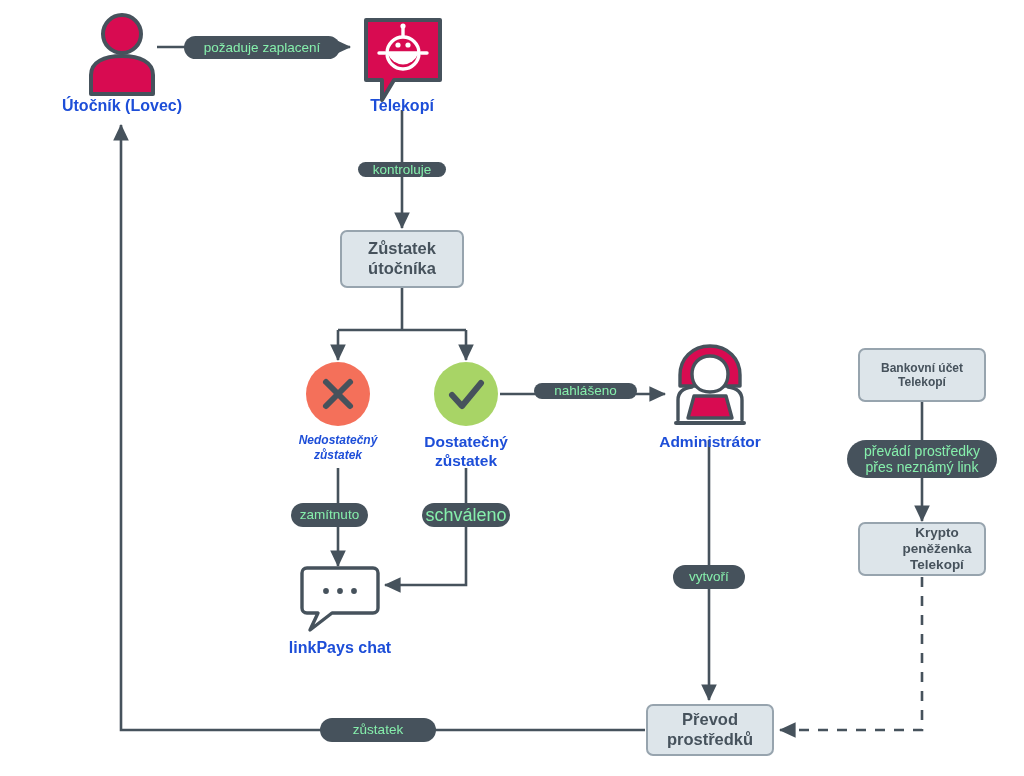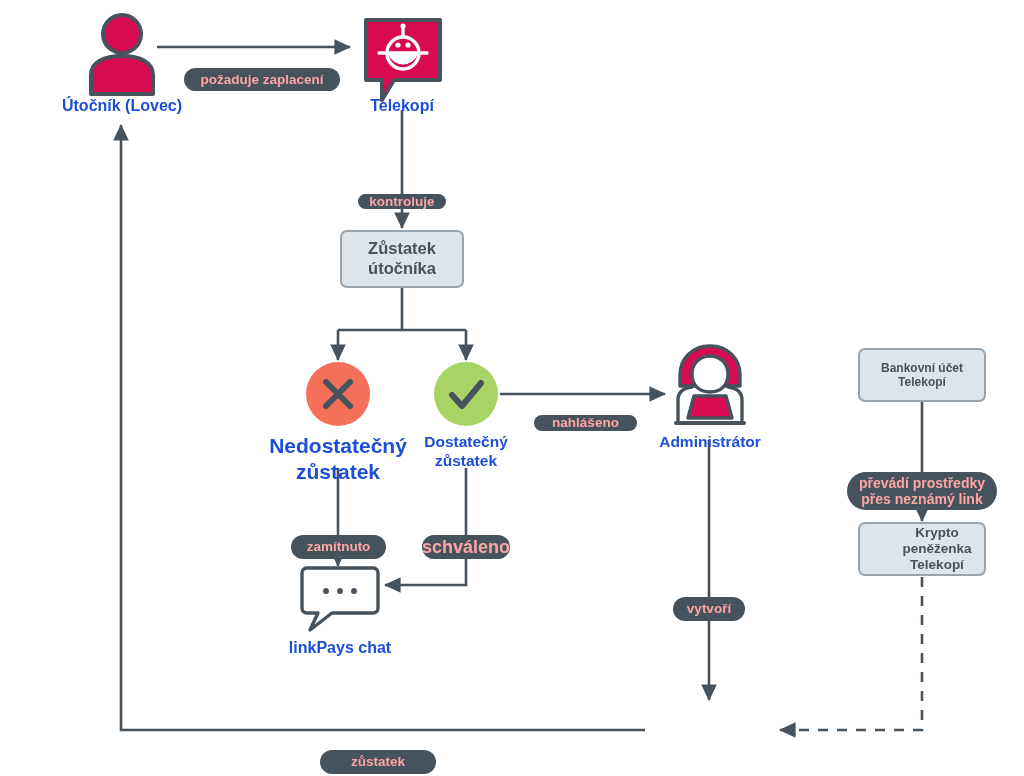--- a/index.html
+++ b/index.html
@@ -11,23 +11,23 @@
     position:absolute;text-align:center;color:#1d4ed8;
     font-weight:bold;line-height:1.22;white-space:pre-line;
   }
   .box{
     position:absolute;background:#dde5ea;border:2px solid #97a4ae;
     border-radius:7px;box-sizing:border-box;
     display:flex;align-items:center;justify-content:center;text-align:center;
     color:#46525c;font-weight:bold;line-height:1.2;white-space:pre-line;
   }
   .pill{
-    position:absolute;background:#46525c;color:#fca5a5;border-radius:20px;
+    position:absolute;background:#46525c;color:#86efac;border-radius:20px;
     display:flex;align-items:center;justify-content:center;text-align:center;
-    font-weight:bold;line-height:1.16;white-space:pre-line;box-sizing:border-box;margin-top:32px;
+    font-weight:normal;line-height:1.16;white-space:pre-line;box-sizing:border-box;
   }
   .icon{position:absolute;}
 </style>
 </head>
 <body>
 
 <div id="stage">
 
   <svg class="layer" viewBox="0 0 1024 776" xmlns="http://www.w3.org/2000/svg">
     <defs>
@@ -117,42 +117,44 @@
 
   <div class="box" style="left:340px;top:230px;width:124px;height:58px;font-size:16.5px;">Zůstatek
 útočníka</div>
 
   <div class="box" style="left:858px;top:348px;width:128px;height:54px;font-size:12px;">Bankovní účet
 Telekopí</div>
 
   <div class="box" style="left:858px;top:522px;width:128px;height:54px;font-size:13.5px;padding-left:30px;">Krypto peněženka
 Telekopí</div>
 
+  <div class="box" style="left:646px;top:704px;width:128px;height:52px;font-size:16.5px;">Převod
+prostředků</div>
 
   <div class="node-label" style="left:36px;top:96px;width:172px;font-size:16px;">Útočník (Lovec)</div>
 
   <div class="node-label" style="left:332px;top:96px;width:140px;font-size:16px;">Telekopí</div>
 
-  <div class="node-label" style="left:266px;top:433px;width:144px;font-size:21px;">Nedostatečný
+  <div class="node-label" style="left:266px;top:433px;width:144px;font-size:12px;font-style:italic;">Nedostatečný
 zůstatek</div>
 
   <div class="node-label" style="left:400px;top:433px;width:132px;font-size:15.5px;">Dostatečný
 zůstatek</div>
 
   <div class="node-label" style="left:634px;top:433px;width:152px;font-size:15.5px;">Administrátor</div>
 
   <div class="node-label" style="left:262px;top:638px;width:156px;font-size:16px;">linkPays chat</div>
 
   <div class="pill" style="left:184px;top:36px;width:156px;height:23px;font-size:13.5px;">požaduje zaplacení</div>
 
   <div class="pill" style="left:358px;top:162px;width:88px;height:15px;font-size:13.5px;">kontroluje</div>
 
   <div class="pill" style="left:534px;top:383px;width:103px;height:16px;font-size:13.5px;">nahlášeno</div>
 
-  <div class="pill" style="left:291px;top:503px;width:95px;height:24px;font-size:13.5px;">zamítnuto</div>
+  <div class="pill" style="left:291px;top:503px;width:77px;height:24px;font-size:13.5px;">zamítnuto</div>
 
   <div class="pill" style="left:422px;top:503px;width:88px;height:24px;font-size:18px;">schváleno</div>
 
   <div class="pill" style="left:673px;top:565px;width:72px;height:24px;font-size:13.5px;">vytvoří</div>
 
   <div class="pill" style="left:847px;top:440px;width:150px;height:38px;font-size:14px;">převádí prostředky
 přes neznámý link</div>
 
   <div class="pill" style="left:320px;top:718px;width:116px;height:24px;font-size:13.5px;">zůstatek</div>
 

